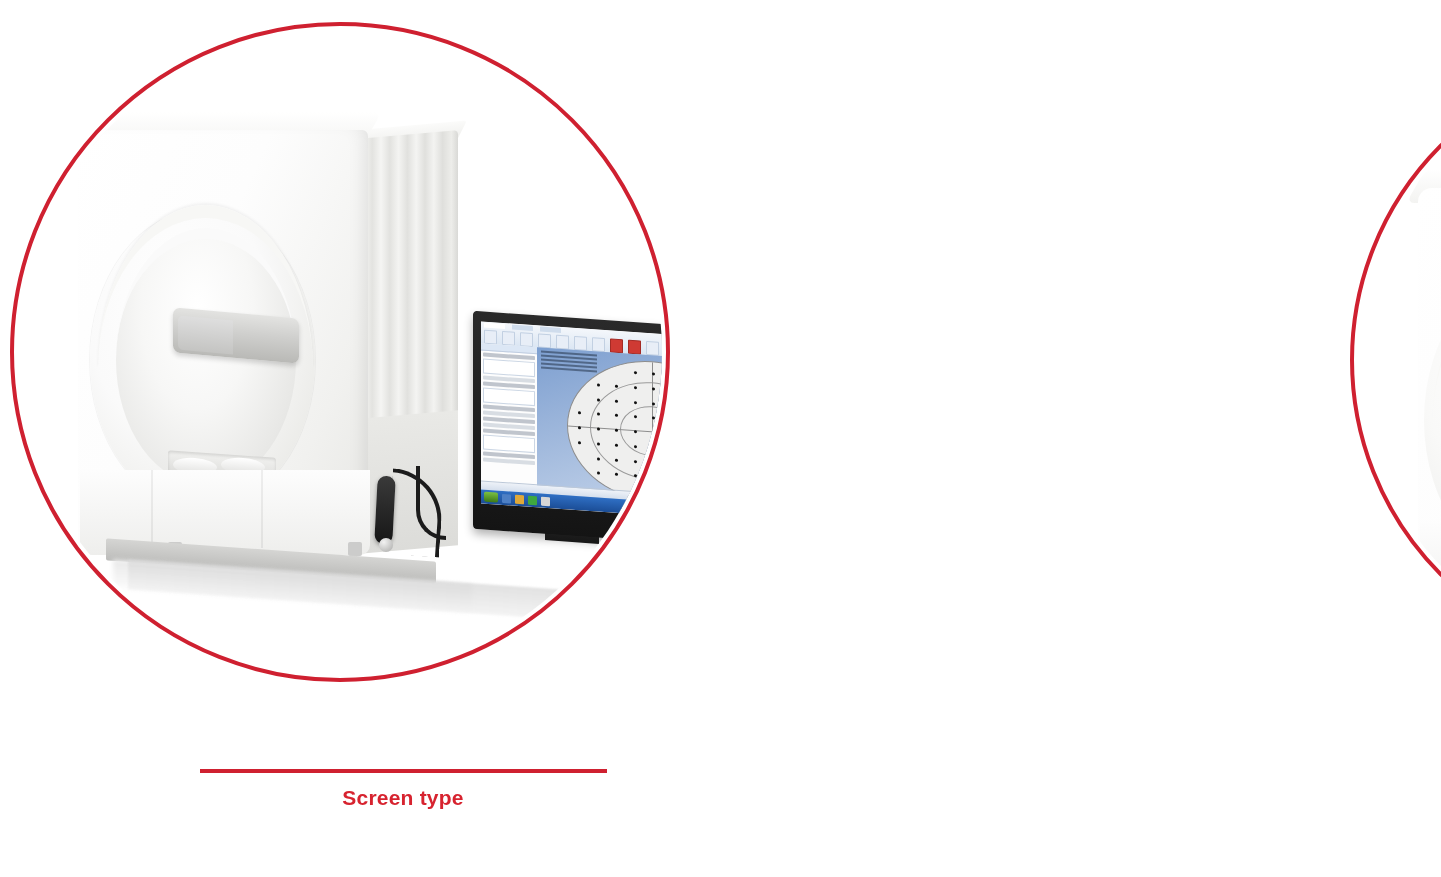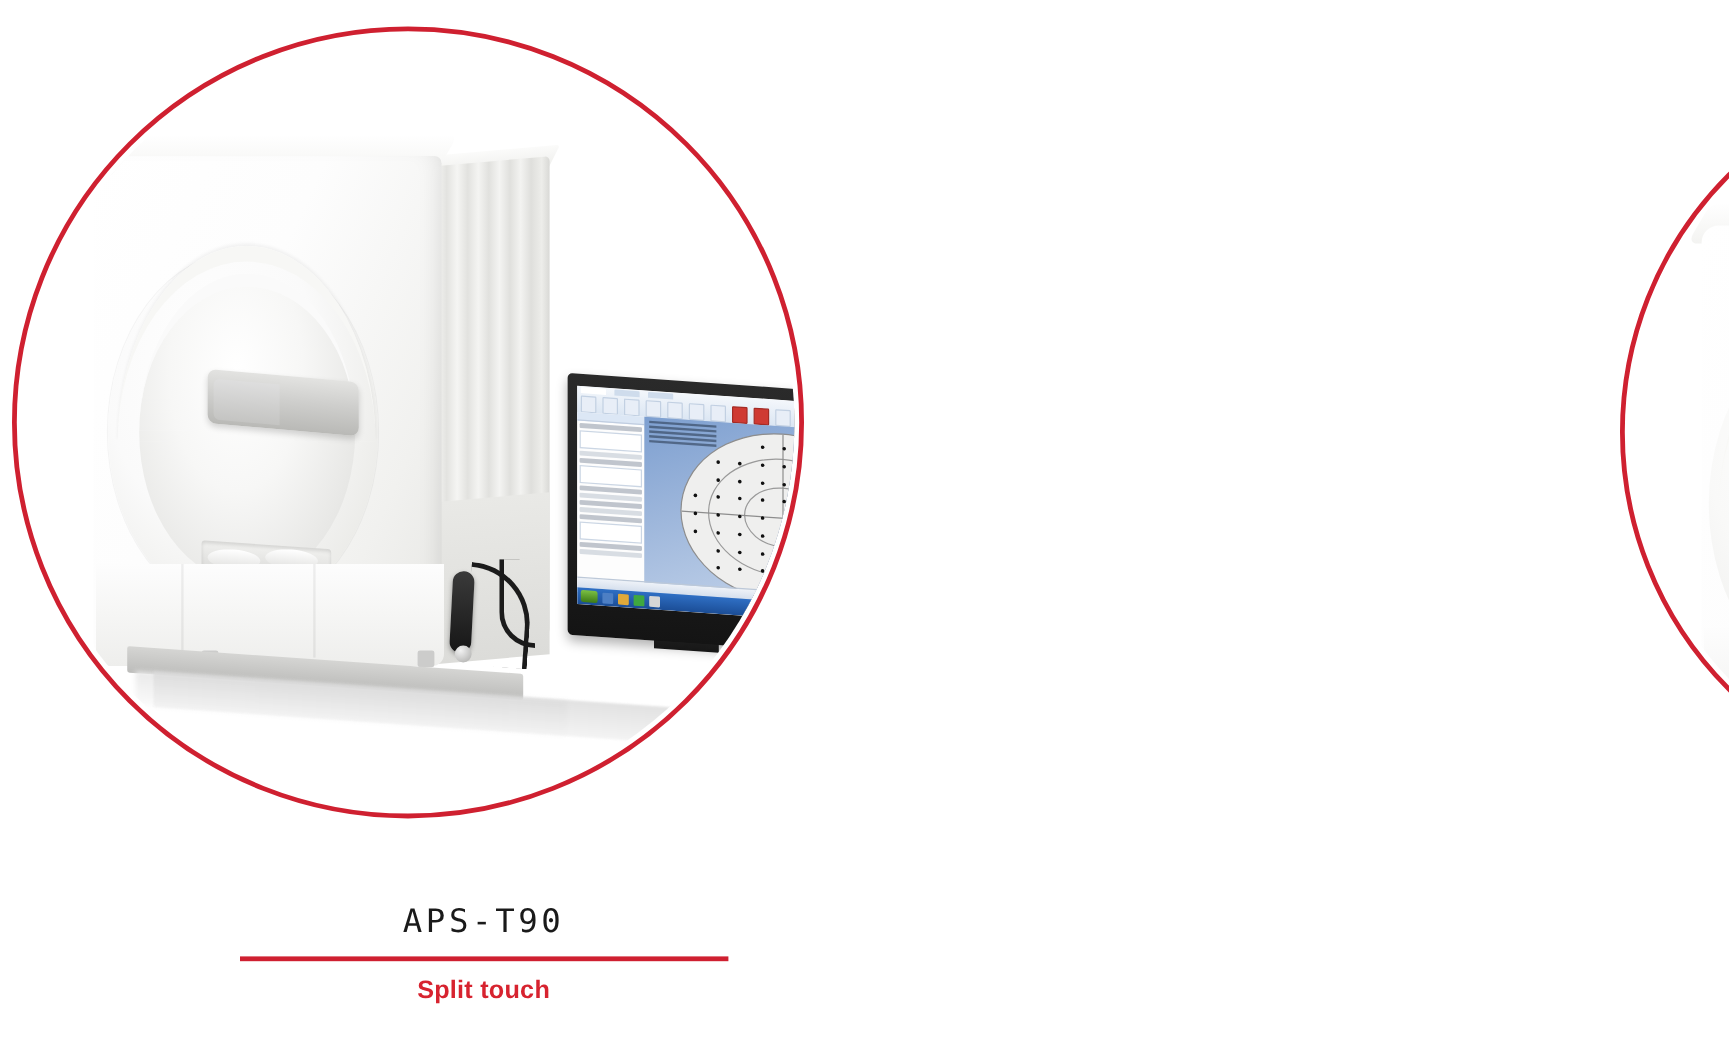--- a/index.html
+++ b/index.html
@@ -442,23 +442,22 @@
           <div class="mon-brand">PHILIPS</div>
         </div>
 
       </div>
     </div>
 
     <div class="circle-ring" id="ring-left" style="border-color: rgb(207, 32, 48);"></div>
   </div>
 
   <div class="caption" id="caption-left">
-    <div class="model">APS-T90</div>
     <div class="rule" id="rule-left"></div>
-    <div class="subtitle">Split touch</div>
+    <div class="subtitle">Screen type</div>
   </div>
 
   <div class="panel" id="panel-right">
 
     <div class="photo" id="photo-right">
       <div class="devB">
 
         <div class="b-body-top"></div>
         <div class="b-body"></div>
 

